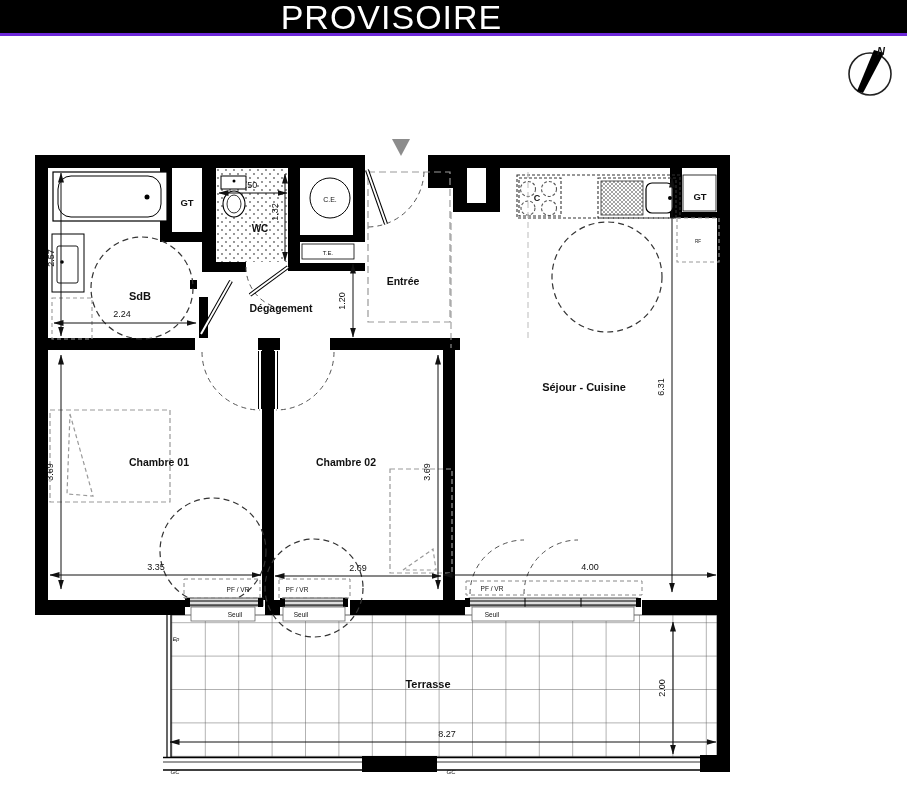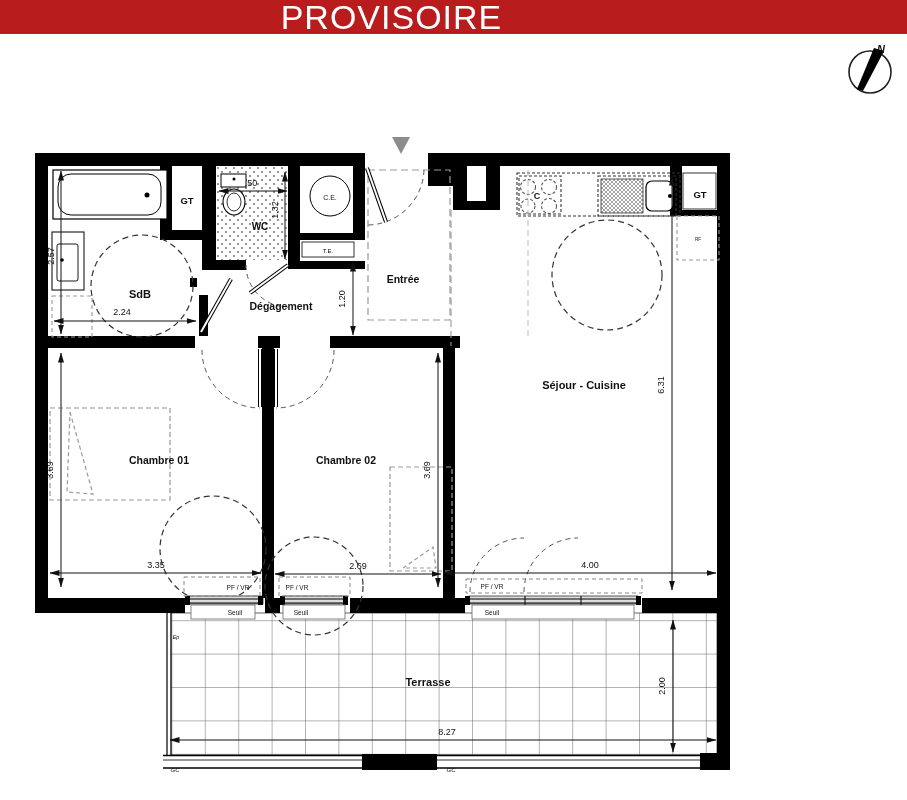--- a/index.html
+++ b/index.html
@@ -1,17 +1,17 @@
 <!DOCTYPE html>
 <html><head>
 <meta charset="utf-8">
 <style>
   html,body{margin:0;padding:0;background:#fff;}
   body{width:907px;height:800px;overflow:hidden;font-family:"Liberation Sans",sans-serif;position:relative;}
-  .banner{position:relative;width:907px;height:33px;background:#b91c1c;border-bottom:1px solid #6d28d9;}
+  .banner{position:relative;width:907px;height:33px;background:#000000;border-bottom:3px solid #6d28d9;}
   .banner span{
     position:absolute;top:-2px;left:50%;transform:translateX(-50%);margin-left:-62px;
     font-size:34px;font-weight:400;letter-spacing:1px;color:#ffffff;white-space:nowrap;
   }
   svg{display:block;}
   text{font-family:"Liberation Sans",sans-serif;fill:#111;}
   .room{font-weight:bold;}
   .dim{font-size:9px;}
   .tiny{font-size:6.5px;}
 </style>

